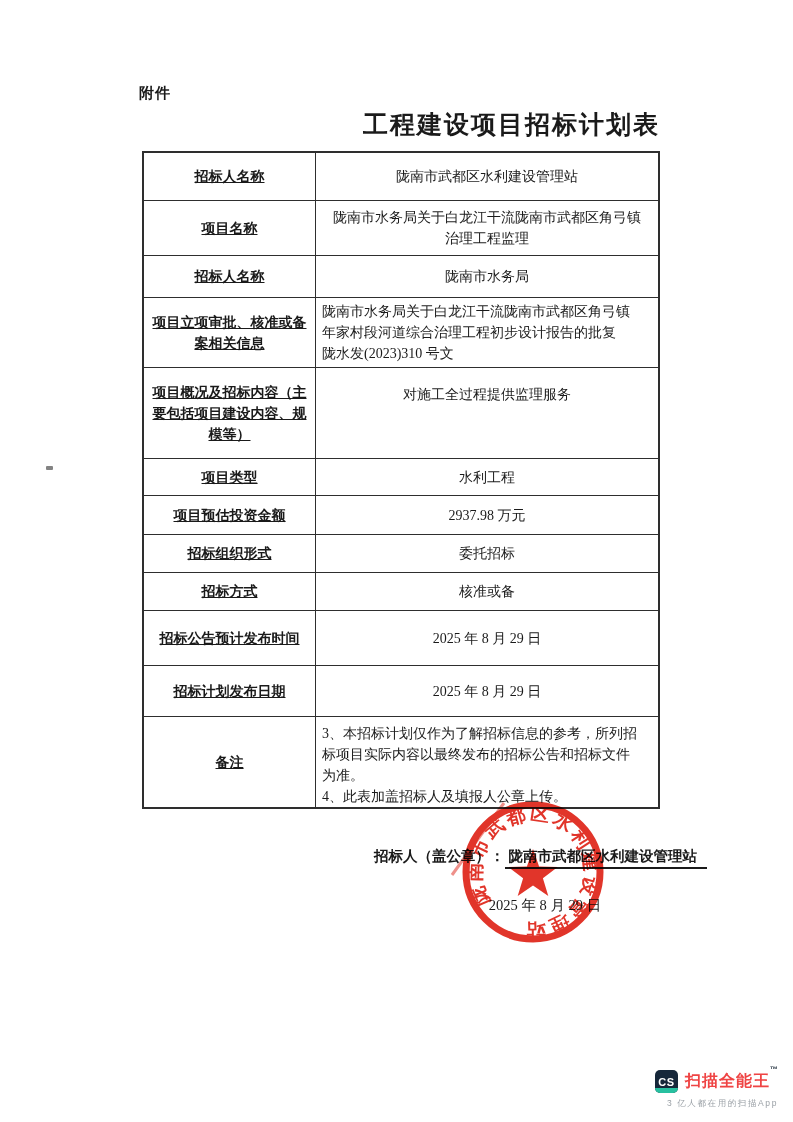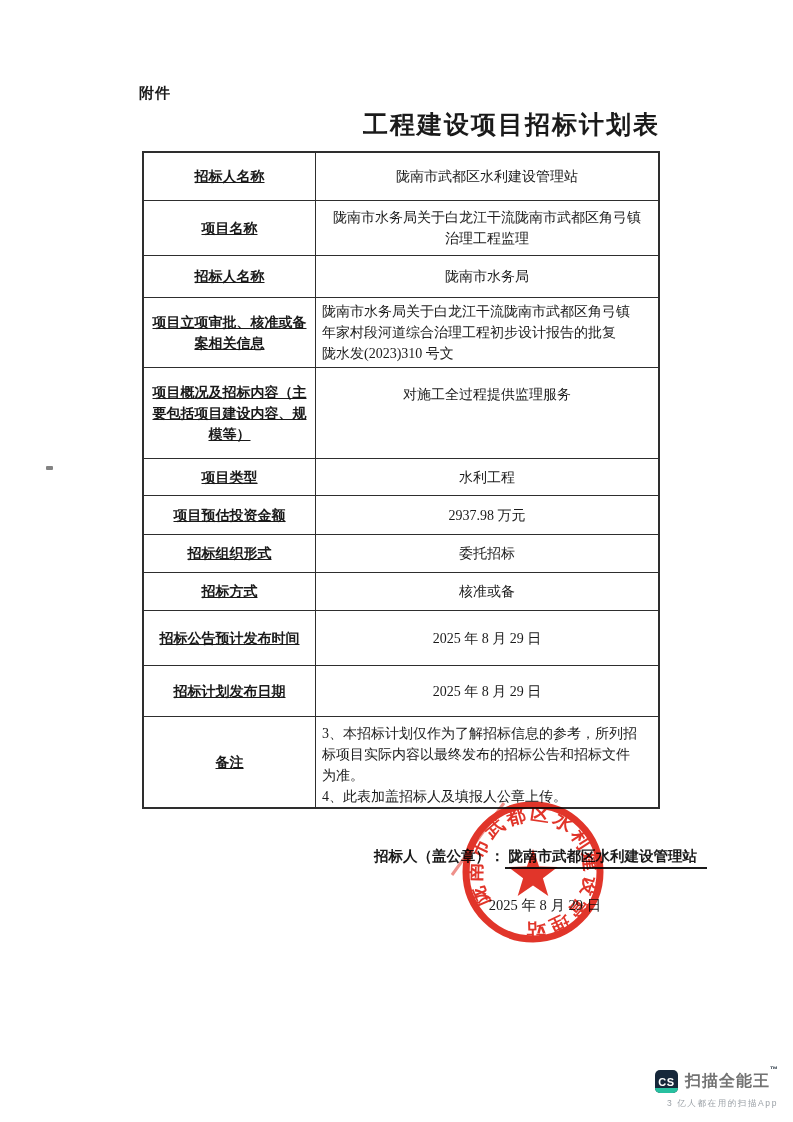--- a/index.html
+++ b/index.html
@@ -174,19 +174,19 @@
 
   <div class="speck"></div>
 
   <div class="watermark">
     <div class="brand-row">
       <div class="cs-icon">
         <span class="cs-text">CS</span>
         <span class="cs-bar" style="background:#27c0a0"></span>
       </div>
       <div>
-        <span class="brand-name" style="color:#737373">扫描全能王</span><span class="brand-tm" style="color:#1b2a38">™</span>
+        <span class="brand-name" style="color:#ef4444">扫描全能王</span><span class="brand-tm" style="color:#1b2a38">™</span>
       </div>
     </div>
     <div class="tagline">3 亿人都在用的扫描App</div>
   </div>
 
 </div>
 
 </body></html>

